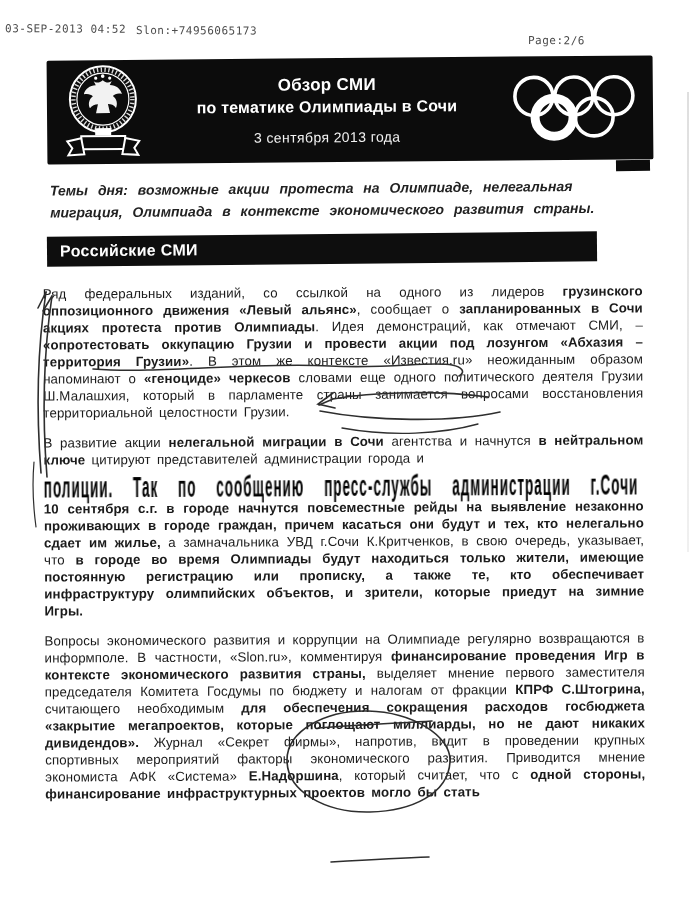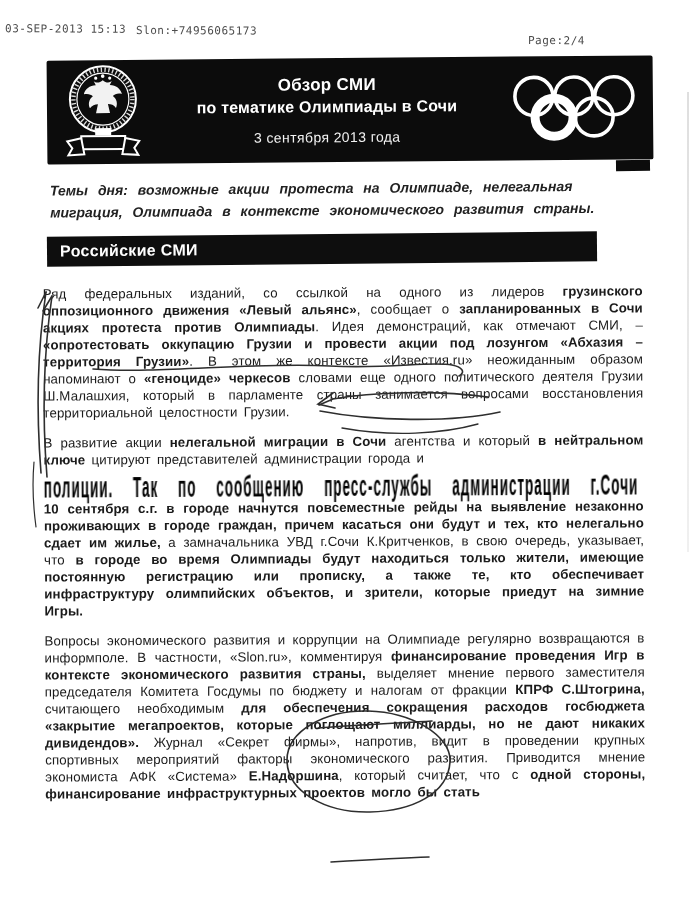--- a/index.html
+++ b/index.html
@@ -72,23 +72,23 @@
   .pen-overlay{position:absolute;left:0;top:0;width:690px;height:921px;pointer-events:none;}
 
   
   .scan-edge{position:absolute;right:1px;top:92px;width:2px;height:460px;
     background:linear-gradient(#c4c4c4,#e4e4e4);opacity:0.55;}
 </style>
 </head>
 <body>
 
 <div class="fax-header">
-  <span class="dt">03-SEP-2013 15:13</span>
+  <span class="dt">03-SEP-2013 04:52</span>
   <span class="frm">Slon:+74956065173</span>
-  <span class="pg">Page:2/4</span>
+  <span class="pg">Page:2/6</span>
 </div>
 
 <div class="banner">
   <div class="emblem">
     <svg width="94" height="100" viewBox="0 0 94 100">
       <g fill="none" stroke="#ffffff">
         <circle cx="47" cy="37" r="33" stroke-width="2"></circle>
         <circle cx="47" cy="37" r="26" stroke-width="1.2"></circle>
         <circle cx="47" cy="37" r="29.5" stroke-width="4.5" stroke-dasharray="1.4 2.4" opacity="0.85"></circle>
       </g>
@@ -122,21 +122,21 @@
   </div>
 </div>
 <div class="banner-tail"></div>
 
 <div class="topics">Темы дня: возможные акции протеста на Олимпиаде, нелегальная миграция, Олимпиада в контексте экономического развития страны.</div>
 
 <div class="section-bar">Российские СМИ</div>
 
 <div class="body-text">
     <div class="para para-p1"><span>Ряд федеральных изданий, со ссылкой на одного из лидеров </span><b>грузинского оппозиционного движения «Левый альянс»</b><span>, сообщает о </span><b>запланированных в Сочи акциях протеста против Олимпиады</b><span>. Идея демонстраций, как отмечают СМИ, – </span><b>«опротестовать оккупацию Грузии и провести акции под лозунгом «Абхазия – территория Грузии»</b><span>. В этом же контексте «Известия.ru» неожиданным образом напоминают о </span><b>«геноциде» черкесов</b><span> словами еще одного политического деятеля Грузии Ш.Малашхия, который в парламенте страны занимается вопросами восстановления территориальной целостности Грузии.</span></div>
-    <div class="para para-p2a"><span>В развитие акции </span><b>нелегальной миграции в Сочи</b><span> агентства и который </span><b>в нейтральном ключе</b><span> цитируют представителей администрации города и</span></div>
+    <div class="para para-p2a"><span>В развитие акции </span><b>нелегальной миграции в Сочи</b><span> агентства и начнутся </span><b>в нейтральном ключе</b><span> цитируют представителей администрации города и</span></div>
     <div class="glitch-line">
       <span>полиции. Так по сообщению пресс-службы администрации г.Сочи</span>
     </div>
     <div class="para para-p2b"><b>10 сентября с.г. в городе начнутся повсеместные рейды на выявление незаконно проживающих в городе граждан, причем касаться они будут и тех, кто нелегально сдает им жилье,</b><span> а замначальника УВД г.Сочи К.Критченков, в свою очередь, указывает, что </span><b>в городе во время Олимпиады будут находиться только жители, имеющие постоянную регистрацию или прописку, а также те, кто обеспечивает инфраструктуру олимпийских объектов, и зрители, которые приедут на зимние Игры.</b></div>
     <div class="para para-p3"><span>Вопросы экономического развития и коррупции на Олимпиаде регулярно возвращаются в информполе. В частности, «Slon.ru», комментируя </span><b>финансирование проведения Игр в контексте экономического развития страны,</b><span> выделяет мнение первого заместителя председателя Комитета Госдумы по бюджету и налогам от фракции </span><b>КПРФ С.Штогрина,</b><span> считающего необходимым </span><b>для обеспечения сокращения расходов госбюджета «закрытие мегапроектов, которые поглощают миллиарды, но не дают никаких дивидендов».</b><span> Журнал «Секрет фирмы», напротив, видит в проведении крупных спортивных мероприятий факторы экономического развития. Приводится мнение экономиста АФК «Система» </span><b>Е.Надоршина</b><span>, который считает, что с </span><b>одной стороны, финансирование инфраструктурных проектов могло бы стать</b></div>
   </div>
 
 <svg class="pen-overlay" width="690" height="921" viewBox="0 0 690 921">
   <g fill="none" stroke="#2e2e2e" stroke-width="1.6" stroke-linecap="round">
     <g>

